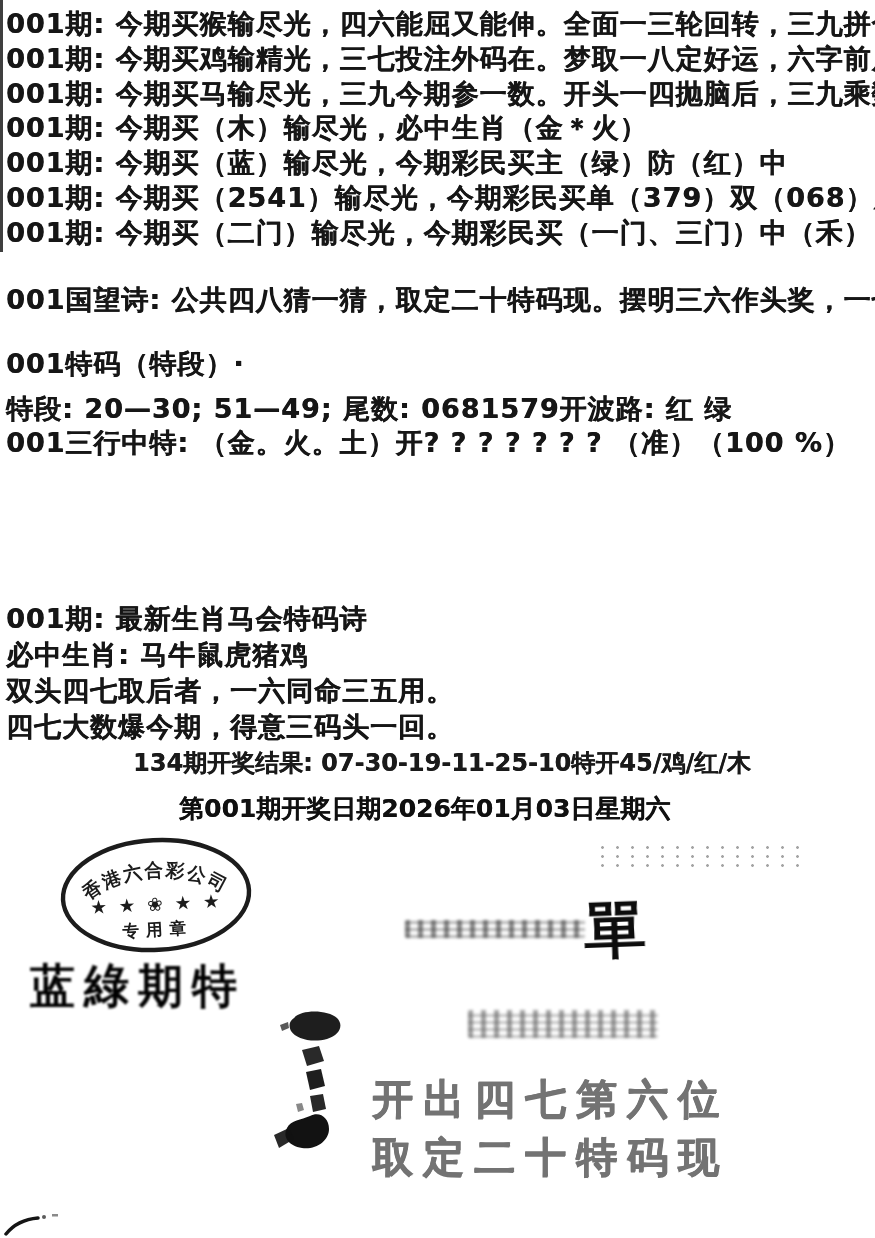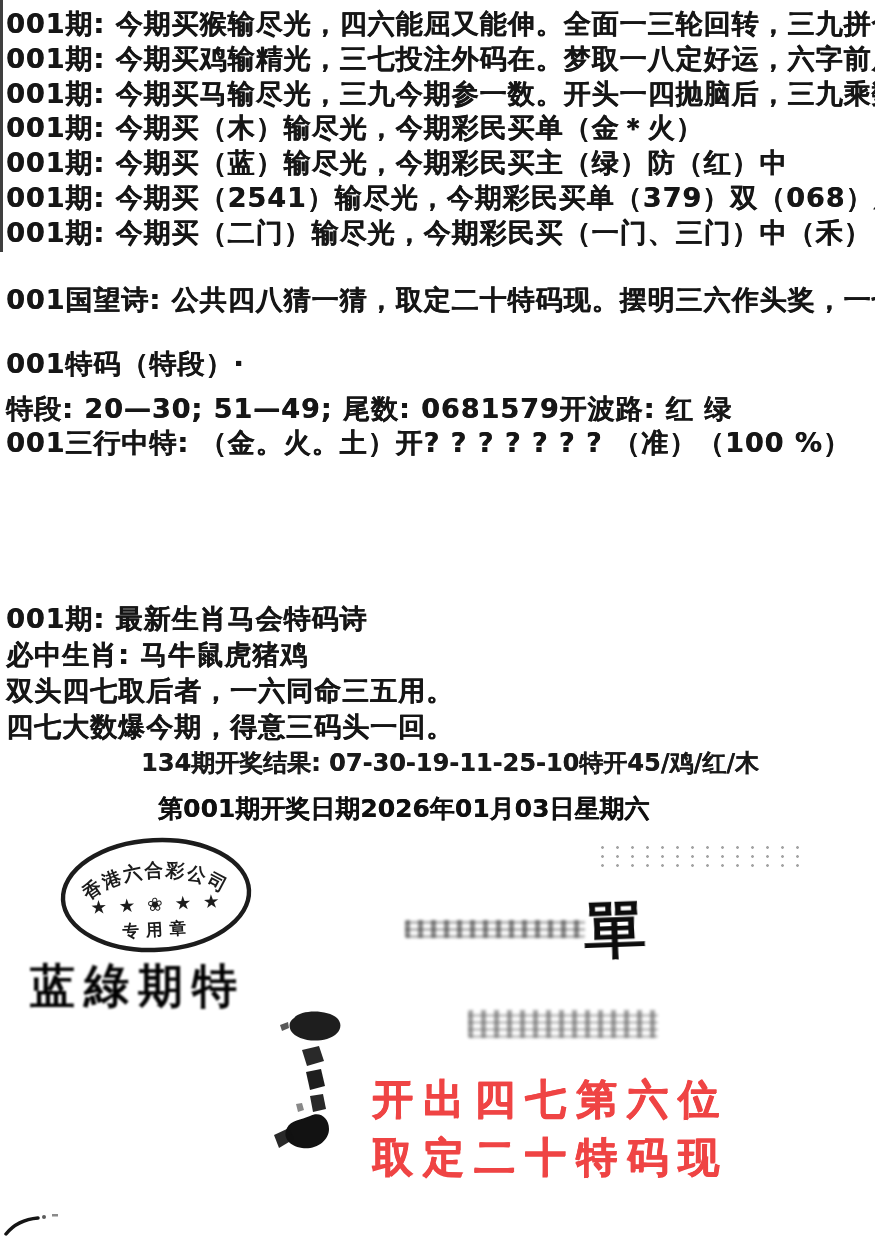--- a/index.html
+++ b/index.html
@@ -26,21 +26,20 @@
     color: #161616;
     text-shadow: 0.4px 0 0 currentColor;
   }
   .small-line {
     position: absolute;
     white-space: nowrap;
     font-size: 24px;
     font-weight: 700;
     color: #1a1a1a;
     text-shadow: 0.3px 0 0 currentColor;
-    margin-left: 8px;
   }
   .degraded { filter: blur(0.35px) contrast(1.1); }
   .stamp-wrap {
     position: absolute;
     left: 58px; top: 836px;
     width: 196px; height: 118px;
     transform: rotate(-3deg);
   }
   .blue-green {
     position: absolute;
@@ -76,21 +75,21 @@
     background-size: 15px 9px;
     filter: blur(0.4px);
     opacity: 0.65;
   }
   .slogan {
     position: absolute;
     left: 372px;
     font-size: 41px;
     font-weight: 900;
     letter-spacing: 10px;
-    color: #ef4444;
+    color: #737373;
     white-space: nowrap;
     text-shadow: 0.8px 0 0 currentColor, 0 0.8px 0 currentColor;
     filter: blur(0.25px);
   }
   .edge-artifact {
     position: absolute;
     left: 0; top: 0;
     width: 3px; height: 252px;
     background: #242424;
     opacity: 0.88;
@@ -101,39 +100,39 @@
 </head>
 <body>
 
 <div class="doc">
 
   <div class="edge-artifact"></div>
 
   <div class="line" style="top:6px">001期: 今期买猴输尽光，四六能屈又能伸。全面一三轮回转，三九拼合定格局.</div>
   <div class="line" style="top:41px">001期: 今期买鸡输精光，三七投注外码在。梦取一八定好运，六字前后锁二四.</div>
   <div class="line" style="top:76px">001期: 今期买马输尽光，三九今期参一数。开头一四抛脑后，三九乘数得五六.</div>
-  <div class="line" style="top:110px">001期: 今期买（木）输尽光，今期彩民买单（金＊火）</div>
+  <div class="line" style="top:110px">001期: 今期买（木）输尽光，必中生肖（金＊火）</div>
   <div class="line" style="top:145px">001期: 今期买（蓝）输尽光，今期彩民买主（绿）防（红）中</div>
   <div class="line" style="top:180px">001期: 今期买（2541）输尽光，今期彩民买单（379）双（068）尾中</div>
   <div class="line" style="top:215px">001期: 今期买（二门）输尽光，今期彩民买（一门、三门）中（禾）</div>
 
   <div class="line" style="top:282px">001国望诗: 公共四八猜一猜，取定二十特码现。摆明三六作头奖，一七齐攻八走红.</div>
 
   <div class="line" style="top:346px">001特码（特段）·</div>
   <div class="line" style="top:391px">特段: 20—30; 51—49; 尾数: 0681579开波路: 红 绿</div>
   <div class="line" style="top:425px">001三行中特: （金。火。土）开? ? ? ? ? ? ? （准）（100 %）</div>
 
 
   <div class="line" style="top:601px">001期: 最新生肖马会特码诗</div>
   <div class="line" style="top:637px">必中生肖: 马牛鼠虎猪鸡</div>
   <div class="line" style="top:709px">四七大数爆今期，得意三码头一回。</div>
   <div class="line" style="top:673px">双头四七取后者，一六同命三五用。</div>
 
   <div class="small-line" style="top:747px; left:133px; font-size:24px">134期开奖结果: 07-30-19-11-25-10特开45/鸡/红/木</div>
-  <div class="small-line degraded" style="top:792px; left:150px; font-size:25px">第001期开奖日期2026年01月03日星期六</div>
+  <div class="small-line degraded" style="top:792px; left:179px; font-size:25px">第001期开奖日期2026年01月03日星期六</div>
 
   <div class="stamp-wrap">
     <svg width="196" height="118" viewBox="0 0 200 120">
       <defs>
         <path id="arcTop" d="M 16 82 A 86 52 0 0 1 184 82" fill="none"></path>
       </defs>
       <ellipse cx="100" cy="60" rx="95" ry="56" fill="none" stroke="#1c1c1c" stroke-width="4.5"></ellipse>
       <text font-size="19" font-weight="700" fill="#1c1c1c" letter-spacing="2" font-family="DejaVu Sans, sans-serif">
         <textPath href="#arcTop" startOffset="50%" text-anchor="middle">香港六合彩公司</textPath>
       </text>

